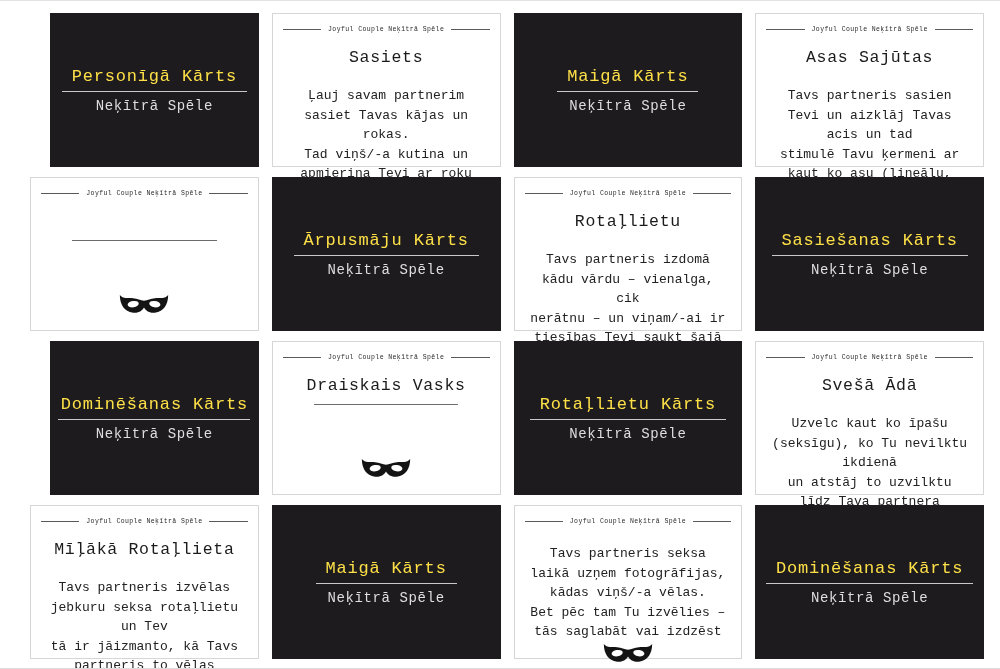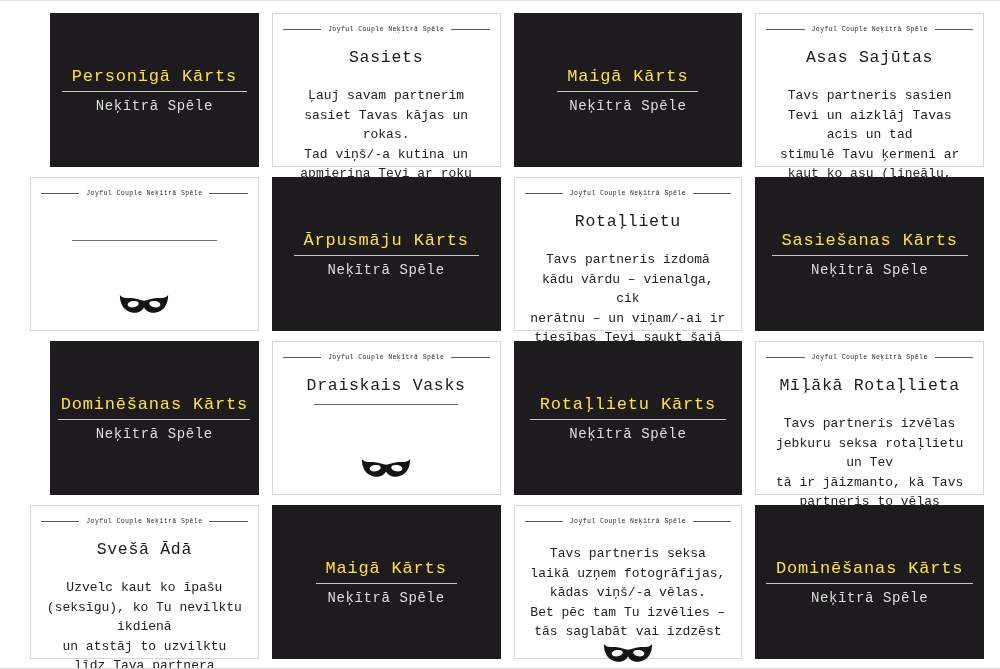--- a/index.html
+++ b/index.html
@@ -272,53 +272,53 @@
     </div>
   </div>
 
   <div class="cell">
     <div class="card white">
       <div class="wc-header">
         <span class="hline"></span>
         <span class="wc-brand">Joyful Couple Neķītrā Spēle</span>
         <span class="hline"></span>
       </div>
+      <div class="wc-title">Svešā Ādā</div>
+      <div class="wc-rule"></div>
+      <div class="wc-body">Uzvelc kaut ko īpašu (seksīgu), ko Tu nevilktu ikdienā
+un atstāj to uzvilktu līdz Tava partnera orgasmam</div>
+      <div class="mask-wrap">
+        <svg viewBox="0 0 120 56" xmlns="http://www.w3.org/2000/svg" aria-hidden="true">
+          <path fill="#141414" d="M2,4
+            C 10,14 22,10 34,12
+            C 44,13.5 52,17 60,18
+            C 68,17 76,13.5 86,12
+            C 98,10 110,14 118,4
+            C 118,26 108,44 86,46.5
+            C 72,48 64,41 60,34
+            C 56,41 48,48 34,46.5
+            C 12,44 2,26 2,4 Z"></path>
+          <ellipse cx="34" cy="26" rx="13.5" ry="7.5" fill="#ffffff" transform="rotate(-9 34 26)"></ellipse>
+          <ellipse cx="86" cy="26" rx="13.5" ry="7.5" fill="#ffffff" transform="rotate(9 86 26)"></ellipse>
+        </svg>
+      </div>
+    </div>
+  </div>
+
+  <div class="cell">
+    <div class="card white">
+      <div class="wc-header">
+        <span class="hline"></span>
+        <span class="wc-brand">Joyful Couple Neķītrā Spēle</span>
+        <span class="hline"></span>
+      </div>
       <div class="wc-title">Mīļākā Rotaļlieta</div>
       <div class="wc-rule"></div>
       <div class="wc-body">Tavs partneris izvēlas jebkuru seksa rotaļlietu un Tev
 tā ir jāizmanto, kā Tavs partneris to vēlas</div>
-      <div class="mask-wrap">
-        <svg viewBox="0 0 120 56" xmlns="http://www.w3.org/2000/svg" aria-hidden="true">
-          <path fill="#141414" d="M2,4
-            C 10,14 22,10 34,12
-            C 44,13.5 52,17 60,18
-            C 68,17 76,13.5 86,12
-            C 98,10 110,14 118,4
-            C 118,26 108,44 86,46.5
-            C 72,48 64,41 60,34
-            C 56,41 48,48 34,46.5
-            C 12,44 2,26 2,4 Z"></path>
-          <ellipse cx="34" cy="26" rx="13.5" ry="7.5" fill="#ffffff" transform="rotate(-9 34 26)"></ellipse>
-          <ellipse cx="86" cy="26" rx="13.5" ry="7.5" fill="#ffffff" transform="rotate(9 86 26)"></ellipse>
-        </svg>
-      </div>
-    </div>
-  </div>
-
-  <div class="cell">
-    <div class="card white">
-      <div class="wc-header">
-        <span class="hline"></span>
-        <span class="wc-brand">Joyful Couple Neķītrā Spēle</span>
-        <span class="hline"></span>
-      </div>
-      <div class="wc-title">Svešā Ādā</div>
-      <div class="wc-rule"></div>
-      <div class="wc-body">Uzvelc kaut ko īpašu (seksīgu), ko Tu nevilktu ikdienā
-un atstāj to uzvilktu līdz Tava partnera orgasmam</div>
       <div class="mask-wrap">
         <svg viewBox="0 0 120 56" xmlns="http://www.w3.org/2000/svg" aria-hidden="true">
           <path fill="#141414" d="M2,4
             C 10,14 22,10 34,12
             C 44,13.5 52,17 60,18
             C 68,17 76,13.5 86,12
             C 98,10 110,14 118,4
             C 118,26 108,44 86,46.5
             C 72,48 64,41 60,34
             C 56,41 48,48 34,46.5

